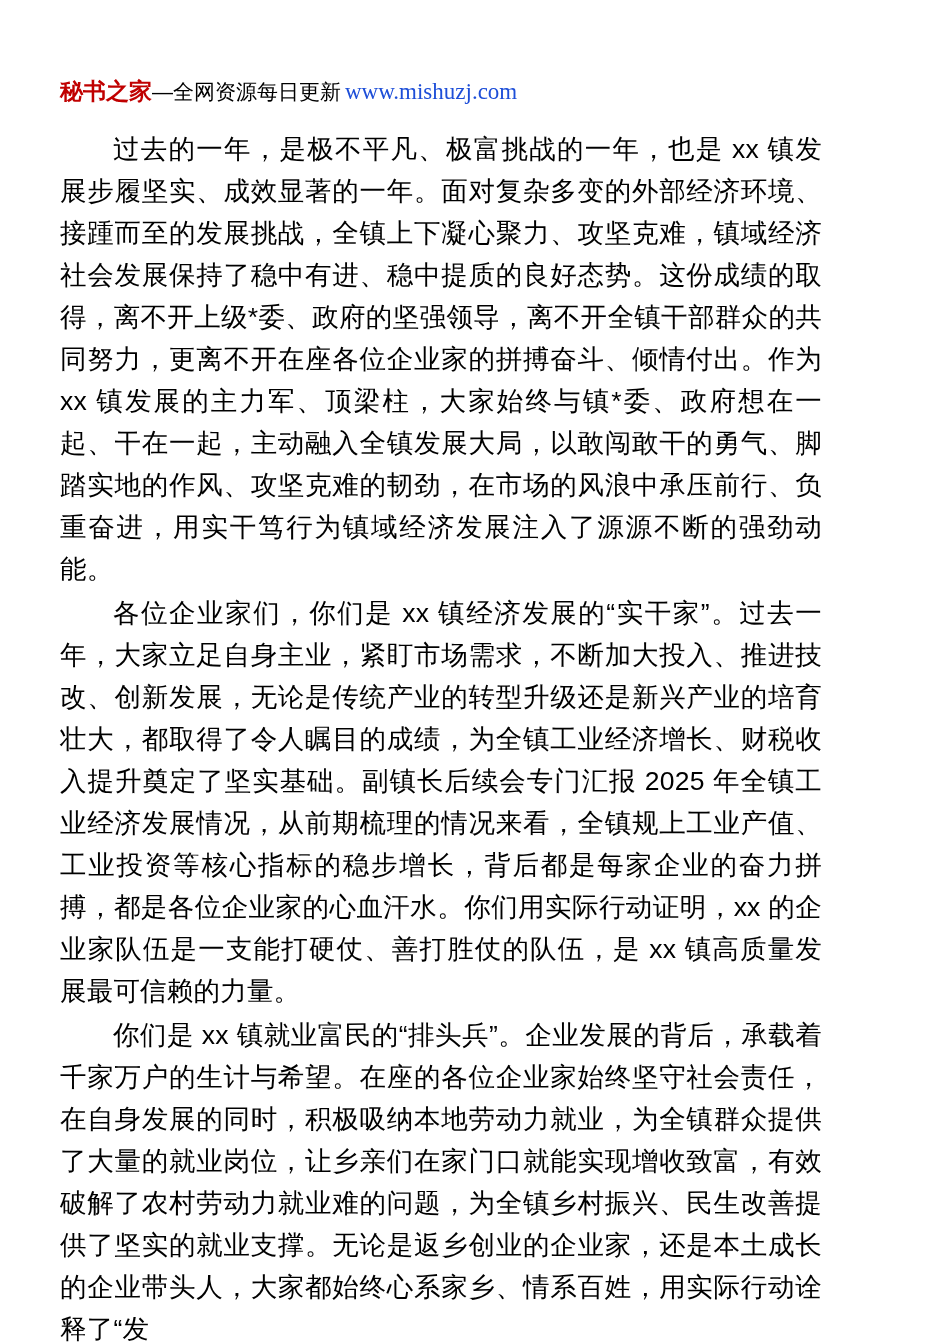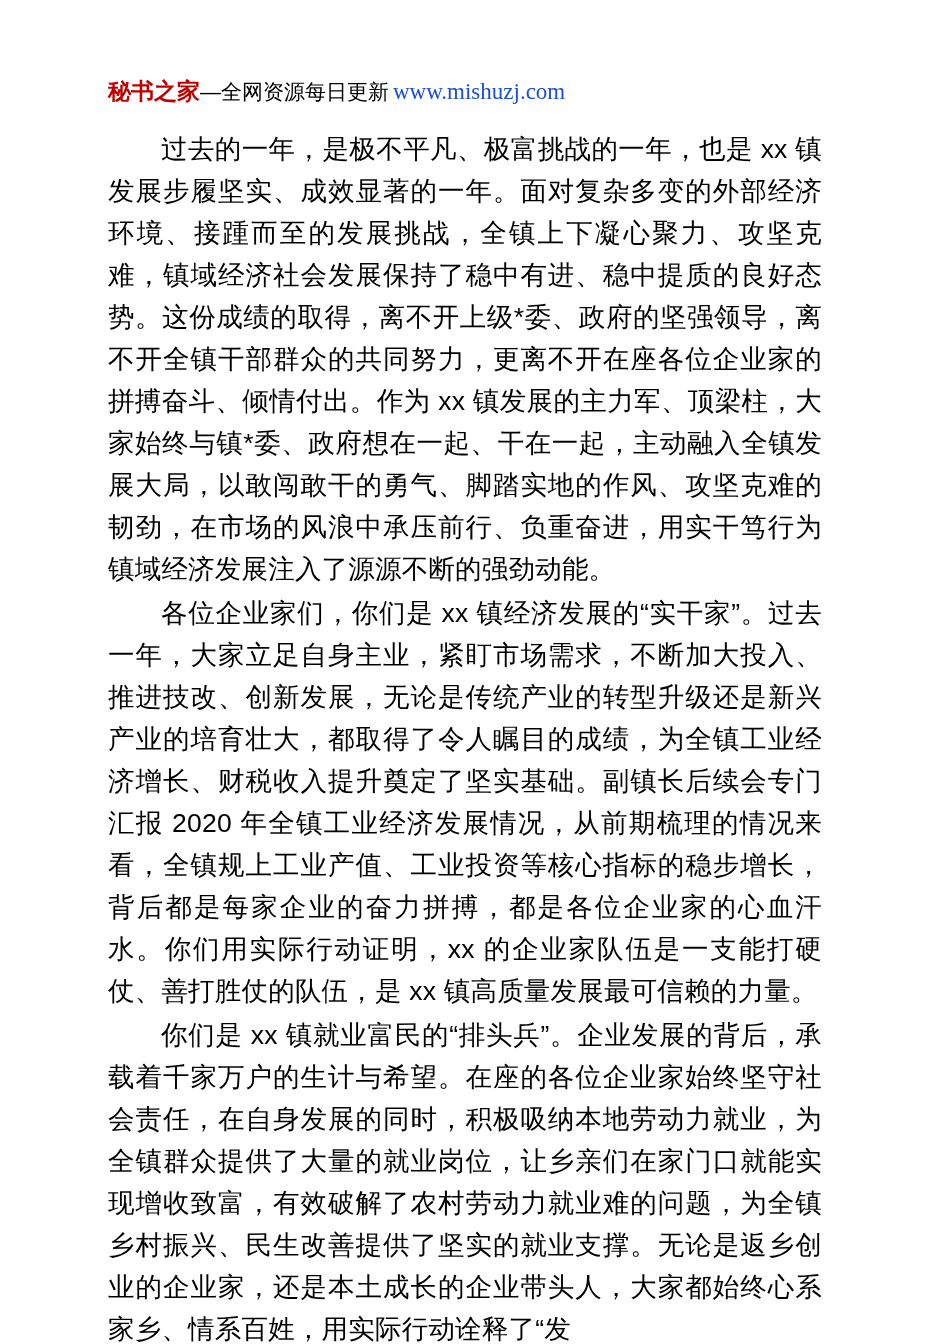--- a/index.html
+++ b/index.html
@@ -12,21 +12,21 @@
     height: 1344px;
     font-family: "Liberation Serif", "DejaVu Serif", serif;
     color: #000000;
     position: relative;
     overflow: hidden;
   }
   .page {
     width: 950px;
     height: 1344px;
     box-sizing: border-box;
-    padding: 78px 128px 40px 108px;
+    padding: 78px 128px 40px 60px;
     position: relative;
   }
   .header-line {
     font-size: 23px;
     line-height: 1.2;
     margin: 0 0 22px 0;
     white-space: nowrap;
     letter-spacing: 0px;
   }
   .brand {
@@ -61,17 +61,17 @@
 <body>
 
 <div class="page">
 
   <div class="header-line">
     <span class="brand">秘书之家</span><span class="brand-tagline">—全网资源每日更新</span><span class="brand-url">www.mishuzj.com</span>
   </div>
 
   <div class="body-text">
     <p>过去的一年，是极不平凡、极富挑战的一年，也是 xx 镇发展步履坚实、成效显著的一年。面对复杂多变的外部经济环境、接踵而至的发展挑战，全镇上下凝心聚力、攻坚克难，镇域经济社会发展保持了稳中有进、稳中提质的良好态势。这份成绩的取得，离不开上级*委、政府的坚强领导，离不开全镇干部群众的共同努力，更离不开在座各位企业家的拼搏奋斗、倾情付出。作为 xx 镇发展的主力军、顶梁柱，大家始终与镇*委、政府想在一起、干在一起，主动融入全镇发展大局，以敢闯敢干的勇气、脚踏实地的作风、攻坚克难的韧劲，在市场的风浪中承压前行、负重奋进，用实干笃行为镇域经济发展注入了源源不断的强劲动能。</p>
-    <p>各位企业家们，你们是 xx 镇经济发展的“实干家”。过去一年，大家立足自身主业，紧盯市场需求，不断加大投入、推进技改、创新发展，无论是传统产业的转型升级还是新兴产业的培育壮大，都取得了令人瞩目的成绩，为全镇工业经济增长、财税收入提升奠定了坚实基础。副镇长后续会专门汇报 2020 年全镇工业经济发展情况，从前期梳理的情况来看，全镇规上工业产值、工业投资等核心指标的稳步增长，背后都是每家企业的奋力拼搏，都是各位企业家的心血汗水。你们用实际行动证明，xx 的企业家队伍是一支能打硬仗、善打胜仗的队伍，是 xx 镇高质量发展最可信赖的力量。</p>
+    <p>各位企业家们，你们是 xx 镇经济发展的“实干家”。过去一年，大家立足自身主业，紧盯市场需求，不断加大投入、推进技改、创新发展，无论是传统产业的转型升级还是新兴产业的培育壮大，都取得了令人瞩目的成绩，为全镇工业经济增长、财税收入提升奠定了坚实基础。副镇长后续会专门汇报 2025 年全镇工业经济发展情况，从前期梳理的情况来看，全镇规上工业产值、工业投资等核心指标的稳步增长，背后都是每家企业的奋力拼搏，都是各位企业家的心血汗水。你们用实际行动证明，xx 的企业家队伍是一支能打硬仗、善打胜仗的队伍，是 xx 镇高质量发展最可信赖的力量。</p>
     <p>你们是 xx 镇就业富民的“排头兵”。企业发展的背后，承载着千家万户的生计与希望。在座的各位企业家始终坚守社会责任，在自身发展的同时，积极吸纳本地劳动力就业，为全镇群众提供了大量的就业岗位，让乡亲们在家门口就能实现增收致富，有效破解了农村劳动力就业难的问题，为全镇乡村振兴、民生改善提供了坚实的就业支撑。无论是返乡创业的企业家，还是本土成长的企业带头人，大家都始终心系家乡、情系百姓，用实际行动诠释了“发</p>
   </div>
 
 </div>
 
 </body></html>

